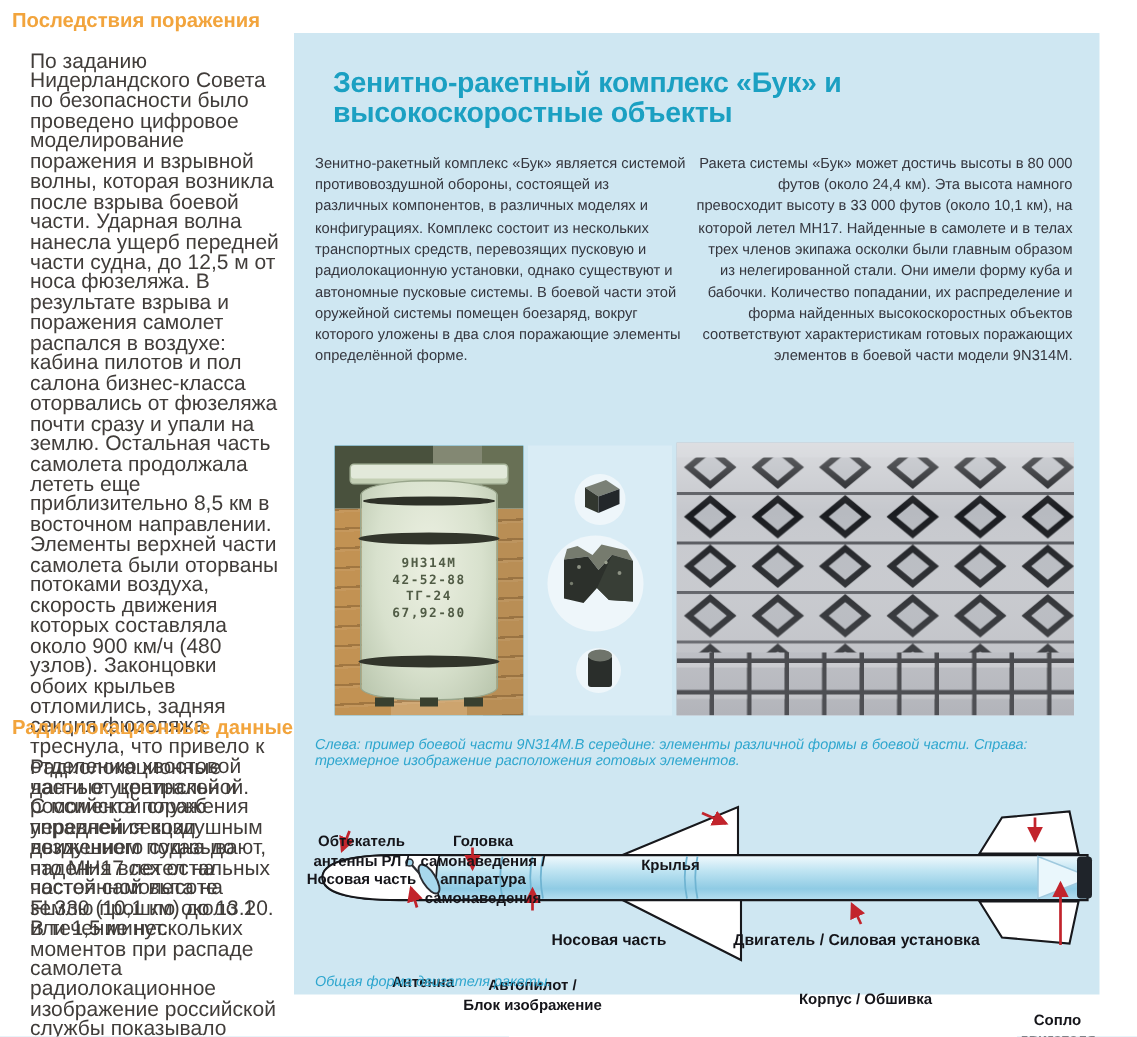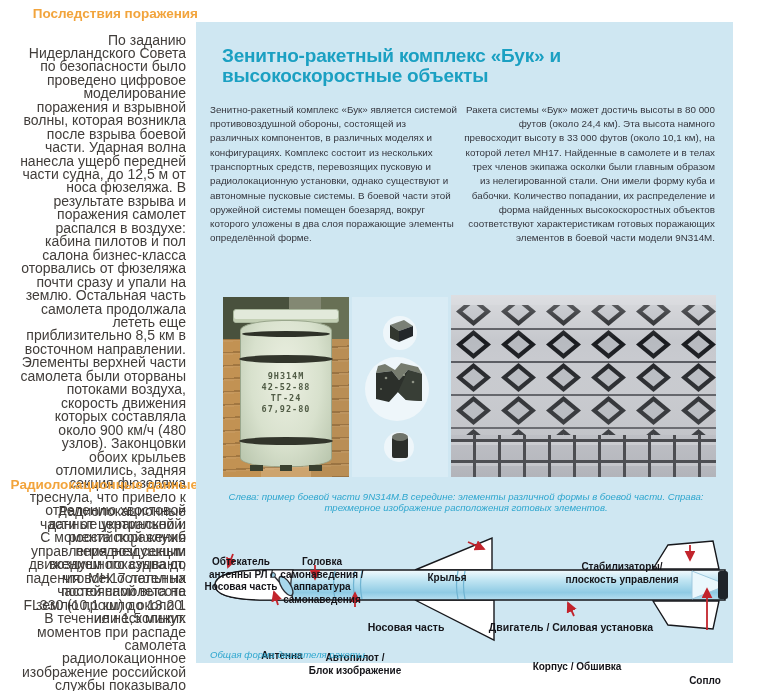--- a/index.html
+++ b/index.html
@@ -2,21 +2,21 @@
 <html><head>
 <meta charset="utf-8">
 <style>
   html,body{margin:0;padding:0;}
   body{
     width:758px;height:691px;position:relative;background:#ffffff;
     font-family:"Liberation Sans",sans-serif;color:#3e3a36;overflow:hidden;
   }
   .pre{white-space:pre-line;}
   
-  .sidebar-sec{position:absolute;left:8px;width:190px;text-align:right;}
+  .sidebar-sec{position:absolute;left:8px;width:190px;}
   .sec1{top:6px;}
   .sec2{top:477px;}
   .s-title{color:#F2A43C;font-weight:bold;font-size:13.5px;line-height:15.5px;margin:0 0 4px 0;}
   .s-body{font-size:14px;line-height:13.45px;color:#413d3a;margin:12px;}
   
   .panel{position:absolute;left:196px;top:22px;width:537px;height:641px;background:#CFE7F2;}
   .p-title{position:absolute;left:14px;top:12px;width:505px;color:#1BA0C2;font-weight:bold;
            font-size:19px;line-height:19.5px;letter-spacing:-0.2px;margin:12px;}
   .p-col{position:absolute;top:71px;font-size:9.8px;line-height:14.3px;color:#35363e;}
   .p-col1{left:14px;width:247px;}
@@ -39,21 +39,21 @@
   .b-band1{position:absolute;left:-1px;right:-1px;top:46px;height:8px;background:#32352b;border-radius:50%;}
   .b-band2{position:absolute;left:-1px;right:-1px;bottom:26px;height:8px;background:#32352b;border-radius:50%;}
   .b-feet{position:absolute;left:10px;right:10px;bottom:0;height:6px;
      background:linear-gradient(90deg,#39402f 0 18%,transparent 18% 42%,#39402f 42% 58%,transparent 58% 82%,#39402f 82%);}
   .stencil{position:absolute;left:0;right:0;top:62px;text-align:center;color:#515c46;
      font-family:"DejaVu Sans Mono",monospace;font-weight:bold;font-size:8.5px;line-height:11px;letter-spacing:1px;}
   .ph2{left:156px;top:275px;width:96px;height:180px;background:#d9ecf5;}
   .ph3{left:255px;top:273px;width:265px;height:182px;background:#c6c8cd;}
   
   .photo-cap{position:absolute;left:14px;top:459px;width:512px;font-style:italic;
-     color:#2EA6CE;font-size:9.6px;line-height:11.5px;text-align:center;}
+     color:#2EA6CE;font-size:9.6px;line-height:11.5px;}
   .diag-cap{position:absolute;left:14px;top:617px;width:240px;font-style:italic;
      color:#2EA6CE;font-size:9.6px;}
   
   .diag-svg{position:absolute;left:0;top:490px;}
   .dlab{position:absolute;font-weight:bold;color:#15151a;font-size:10px;line-height:12.5px;text-align:center;margin-top:43px;}
   .lab-nose{left:2px;top:1px;width:86px;}
   .lab-seeker{left:76px;top:1px;width:100px;}
   .lab-wings{left:221px;top:17px;width:60px;}
   .lab-stab{left:356px;top:6px;width:140px;}
   .lab-warhead{left:150px;top:66px;width:120px;font-size:10.5px;}
@@ -213,22 +213,20 @@
       </g>
     </svg>
     <div class="dlab lab-nose pre">Обтекатель
 антенны РЛ /
 Носовая часть</div>
     <div class="dlab lab-seeker pre">Головка
 самонаведения /
 аппаратура
 самонаведения</div>
     <div class="dlab lab-wings pre">Крылья</div>
-    <div class="dlab lab-stab pre">Стабилизаторы/
-плоскость управления</div>
     <div class="dlab lab-warhead">Носовая часть</div>
     <div class="dlab lab-engine">Двигатель / Силовая установка</div>
     <div class="dlab lab-antenna">Антенна</div>
     <div class="dlab lab-autopilot pre">Автопилот /
 Блок изображение</div>
     <div class="dlab lab-body">Корпус / Обшивка</div>
     <div class="dlab lab-nozzle pre">Сопло
 двигателя</div>
   </div>
 

